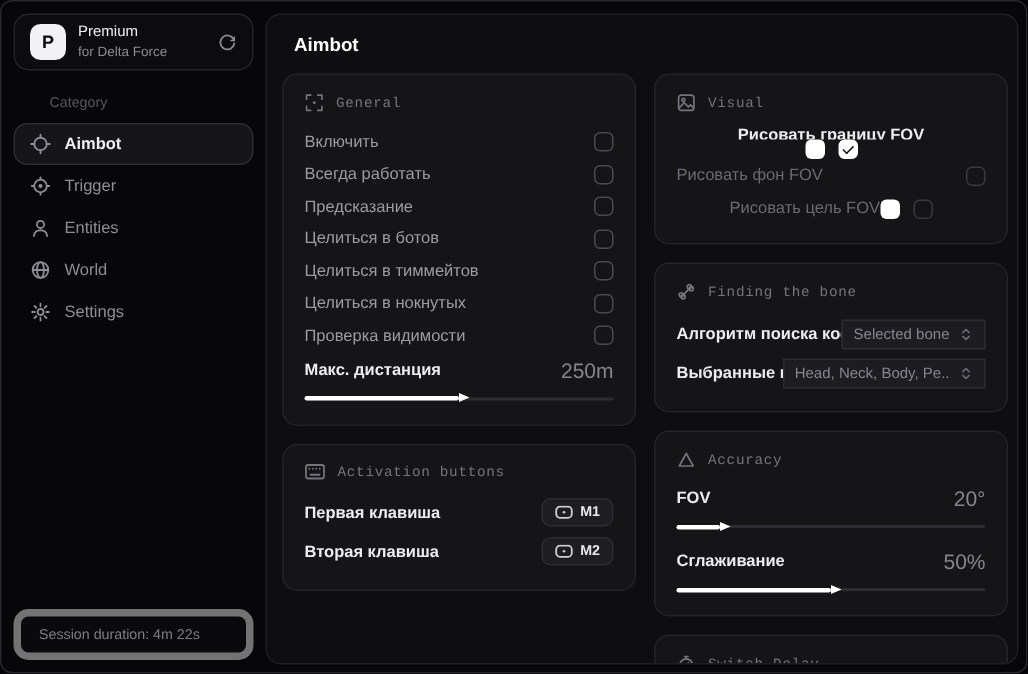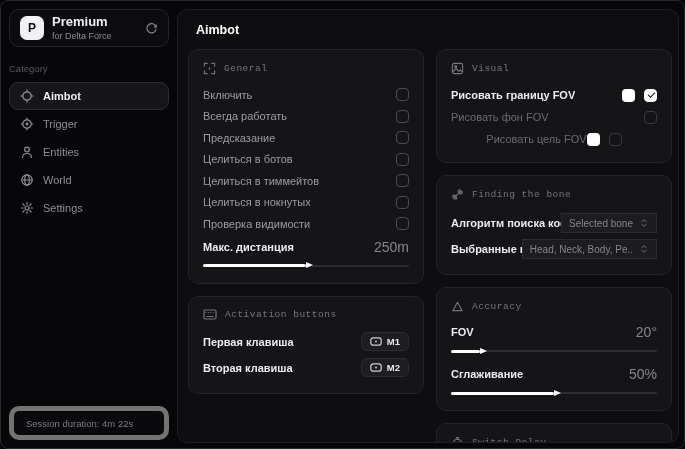--- a/index.html
+++ b/index.html
@@ -4,24 +4,24 @@
 <style>
   * { box-sizing: border-box; margin: 0; padding: 0; }
   html,body { width:685px; height:449px; background:#040406; font-family:"Liberation Sans", sans-serif; }
   .window { position:relative; width:685px; height:449px; background:#07070a; border:1px solid #27272c; border-radius:8px; overflow:hidden; }
 
   
   .sidebar { position:absolute; left:0; top:0; bottom:0; width:176px; padding:8px; }
   .brand-card { height:38px; display:flex; align-items:center; gap:8px; padding:0 10px; background:#0c0c0f; border:1px solid #242429; border-radius:10px; }
   .logo { width:24px; height:24px; border-radius:7px; background:#f2f2f4; color:#0a0a0c; font-weight:bold; font-size:12px; display:flex; align-items:center; justify-content:center; flex:none; }
   .brand-text { display:flex; flex-direction:column; line-height:1.25; }
-  .brand-title { font-size:13px; font-weight:bold; color:#f0f0f2; }
+  .brand-title { font-size:10px; font-weight:normal; color:#f0f0f2; }
   .brand-sub { font-size:9px; color:#8a8a90; }
   .icon-btn { margin-left:auto; display:flex; align-items:center; }
-  .category { margin:16px 0 8px; font-size:9.5px; color:#56565d; }
+  .category { margin:16px 24px 8px; font-size:9.5px; color:#56565d; }
   .nav-item { height:28px; display:flex; align-items:center; gap:9px; padding:0 10px; border:1px solid transparent; border-radius:9px; color:#8e8e95; font-size:11px; cursor:pointer; }
   .nav-item.active { background:#16161a; border-color:#2c2c32; color:#f0f0f2; font-weight:bold; }
   .nav-item svg { flex:none; }
   .session-card { position:absolute; left:8px; right:8px; bottom:8px; height:34px; display:flex; align-items:center; padding:0 12px; border:5px solid #737373; border-radius:10px; font-size:9.5px; color:#7c7c84; background:#0a0a0d; }
 
   
   .main { position:absolute; left:176px; top:8px; right:5px; bottom:5px; background:#0e0e11; border:1px solid #1e1e23; border-radius:10px; padding:8px 10px; overflow:hidden; }
   .page-title { font-size:12.5px; font-weight:bold; color:#fff; margin:5px 0 12px 8px; }
   .columns { display:flex; gap:12px; align-items:flex-start; }
   .col { width:236px; flex:none; }
@@ -223,21 +223,21 @@
 
         <section class="panel visual">
           <div class="panel-header">
             <svg class="ic" width="13" height="13" viewBox="0 0 14 14">
                 <rect x="1.5" y="1.5" width="11" height="11" rx="2"></rect>
                 <circle cx="5" cy="5" r="1.1"></circle>
                 <path d="M2 10.5 5.5 7l3 3 1.5-1.5 2 2"></path>
               </svg>
             <span>Visual</span>
           </div>
-          <div class="row" style="height:22px;">
+          <div class="row" style="height:22px;flex-direction:column;">
             <span class="row-label">Рисовать границу FOV</span>
             <span class="right-controls">
               <span class="swatch show" style="background: rgb(255, 255, 255);"></span>
               <span class="checkbox checked"></span>
             </span>
           </div>
           <div class="row muted" style="height:22px;">
             <span class="row-label">Рисовать фон FOV</span>
             <span class="right-controls">
 

